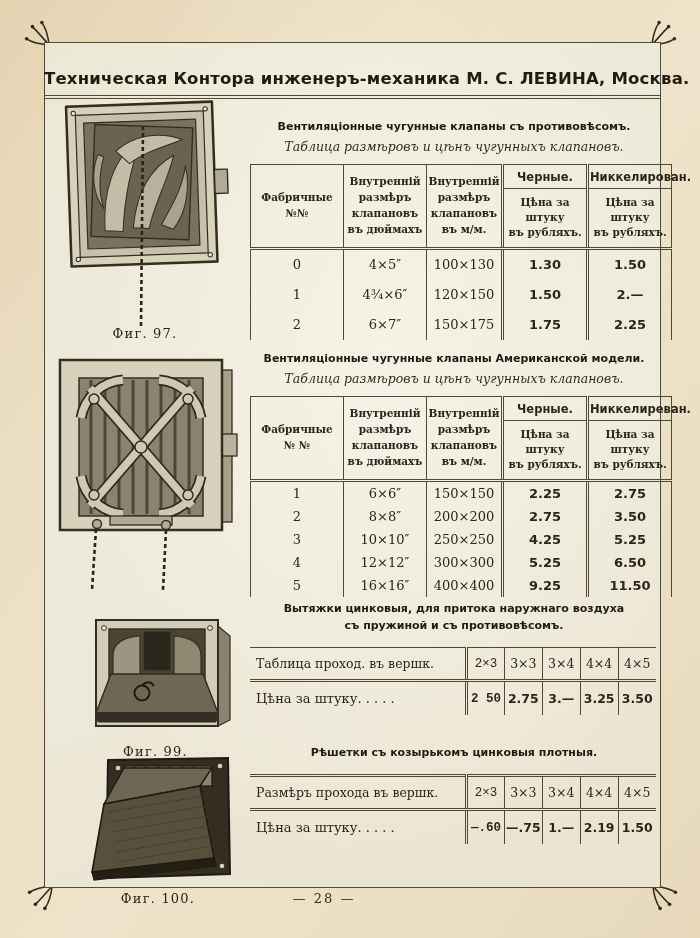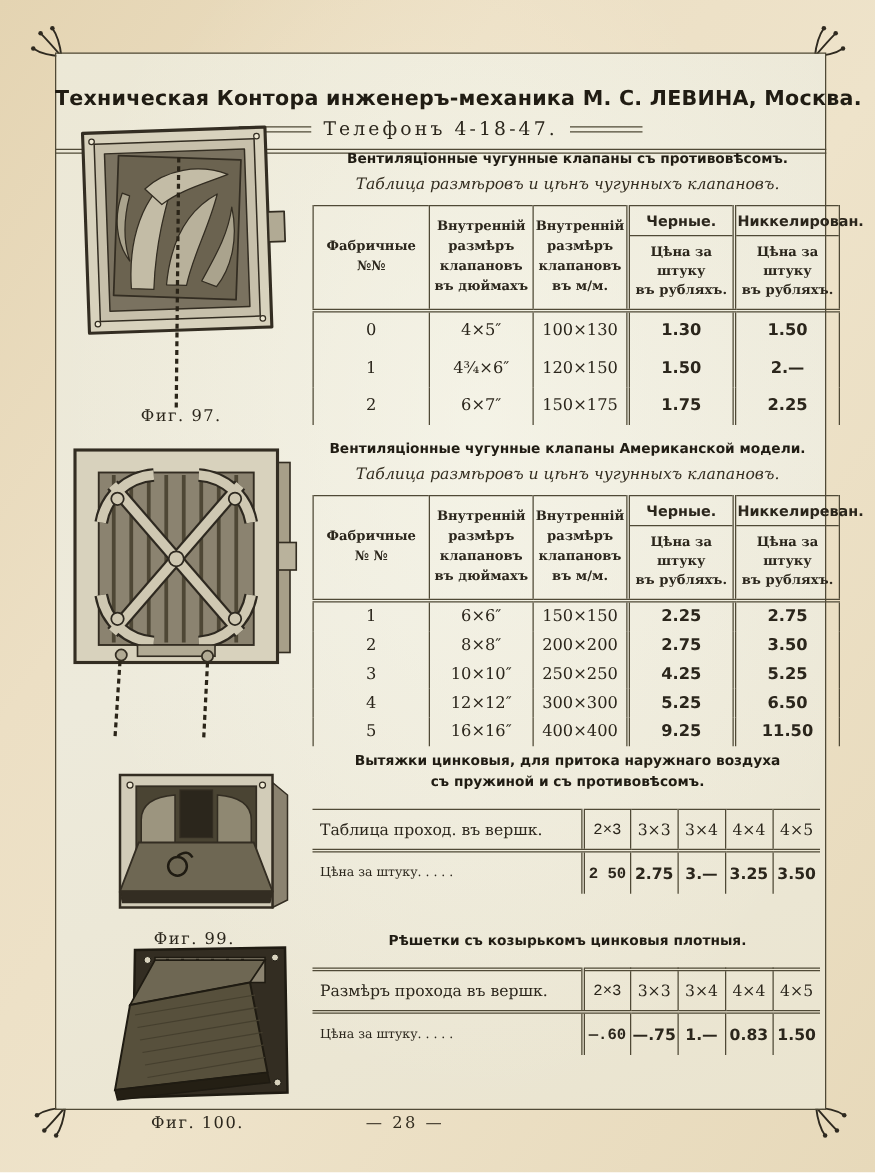--- a/index.html
+++ b/index.html
@@ -62,21 +62,21 @@
   .ph-bot{font-size:10.5px;line-height:1.45;padding:6px 1px;white-space:pre-line;text-align:center;}
   .t12 tbody td{text-align:center;font-size:13px;}
   .t1 tbody td{padding:7.5px 2px;}
   .t2 tbody td{padding:4px 2px;}
   .price{font-family:"DejaVu Sans","Liberation Sans",sans-serif;font-weight:bold;font-size:12.5px;}
   .c0{width:90px;}.c1{width:80px;}.c2{width:72px;}.c3{width:82px;}.c4{width:82px;}
   
   .t34{width:406px;margin-top:13px;border-top:1.4px solid var(--line);}
   .t34.thick-top{border-top:3px double var(--line);}
   .t34 td{border-left:1px solid var(--line);}
-  .t34 .lbl{border-left:none;width:208px;text-align:left;padding-left:6px;font-size:10px;}
+  .t34 .lbl{border-left:none;width:208px;text-align:left;padding-left:6px;font-size:13px;}
   .t34 .dl{border-left:3px double var(--line);font-family:Liberation Mono, monospace;}
   .t34 tr.r-size td{border-bottom:3px double var(--line);padding-top:8px;padding-bottom:8px;font-size:12.5px;}
   .t34 tr.r-price td{padding-top:9px;padding-bottom:9px;}
   .t34 .val{text-align:center;}
   
   .page-number{position:absolute;left:44px;top:891px;width:560px;text-align:center;
     font-size:13px;letter-spacing:2px;color:#332d20;}
   .flourish{position:absolute;width:27px;height:27px;}
 </style>
 </head>
@@ -130,25 +130,20 @@
         <circle cx="4" cy="22" r="2"></circle>
         <circle cx="10.5" cy="8.5" r="2"></circle>
         <circle cx="21" cy="4" r="2"></circle>
       </g>
   </svg>
 
   <div class="frame"></div>
 
   <div class="header">
     <div class="header-title">Техническая Контора инженеръ-механика М. С. ЛЕВИНА, Москва.</div>
-    <div class="phone-row">
-      <div class="dbl-dash"></div>
-      <div class="phone">Телефонъ 4-18-47.</div>
-      <div class="dbl-dash"></div>
-    </div>
     <div class="header-rule"></div>
   </div>
 
   <svg class="fig" style="left:55px;top:96px;" width="180" height="235" viewBox="0 0 180 235">
     <g transform="rotate(-2 90 95)" stroke="#332d22" stroke-linejoin="round">
       <rect x="14" y="8" width="146" height="160" fill="#d8d2bd" stroke-width="2.5"></rect>
       <rect x="23" y="17" width="128" height="142" fill="#c7c0ab" stroke-width="1.2"></rect>
       <rect x="31" y="25" width="112" height="126" fill="#7a7260" stroke-width="1.2"></rect>
       <g transform="rotate(4 87 88)">
         <rect x="38" y="30" width="98" height="112" fill="#6b6350" stroke-width="1.4"></rect>
@@ -426,21 +421,21 @@
         <td class="val">3×3</td>
         <td class="val">3×4</td>
         <td class="val">4×4</td>
         <td class="val">4×5</td>
       </tr>
       <tr class="r-price">
         <td class="lbl">Цѣна за штуку.  .  .  .  .</td>
         <td class="val price dl">—.60</td>
         <td class="val price">—.75</td>
         <td class="val price">1.—</td>
-        <td class="val price">0.83</td>
+        <td class="val price">2.19</td>
         <td class="val price">1.50</td>
       </tr>
     </tbody>
       </table>
   </div>
 
   <div class="page-number">— 28 —</div>
 </div>
 
 </body></html>

